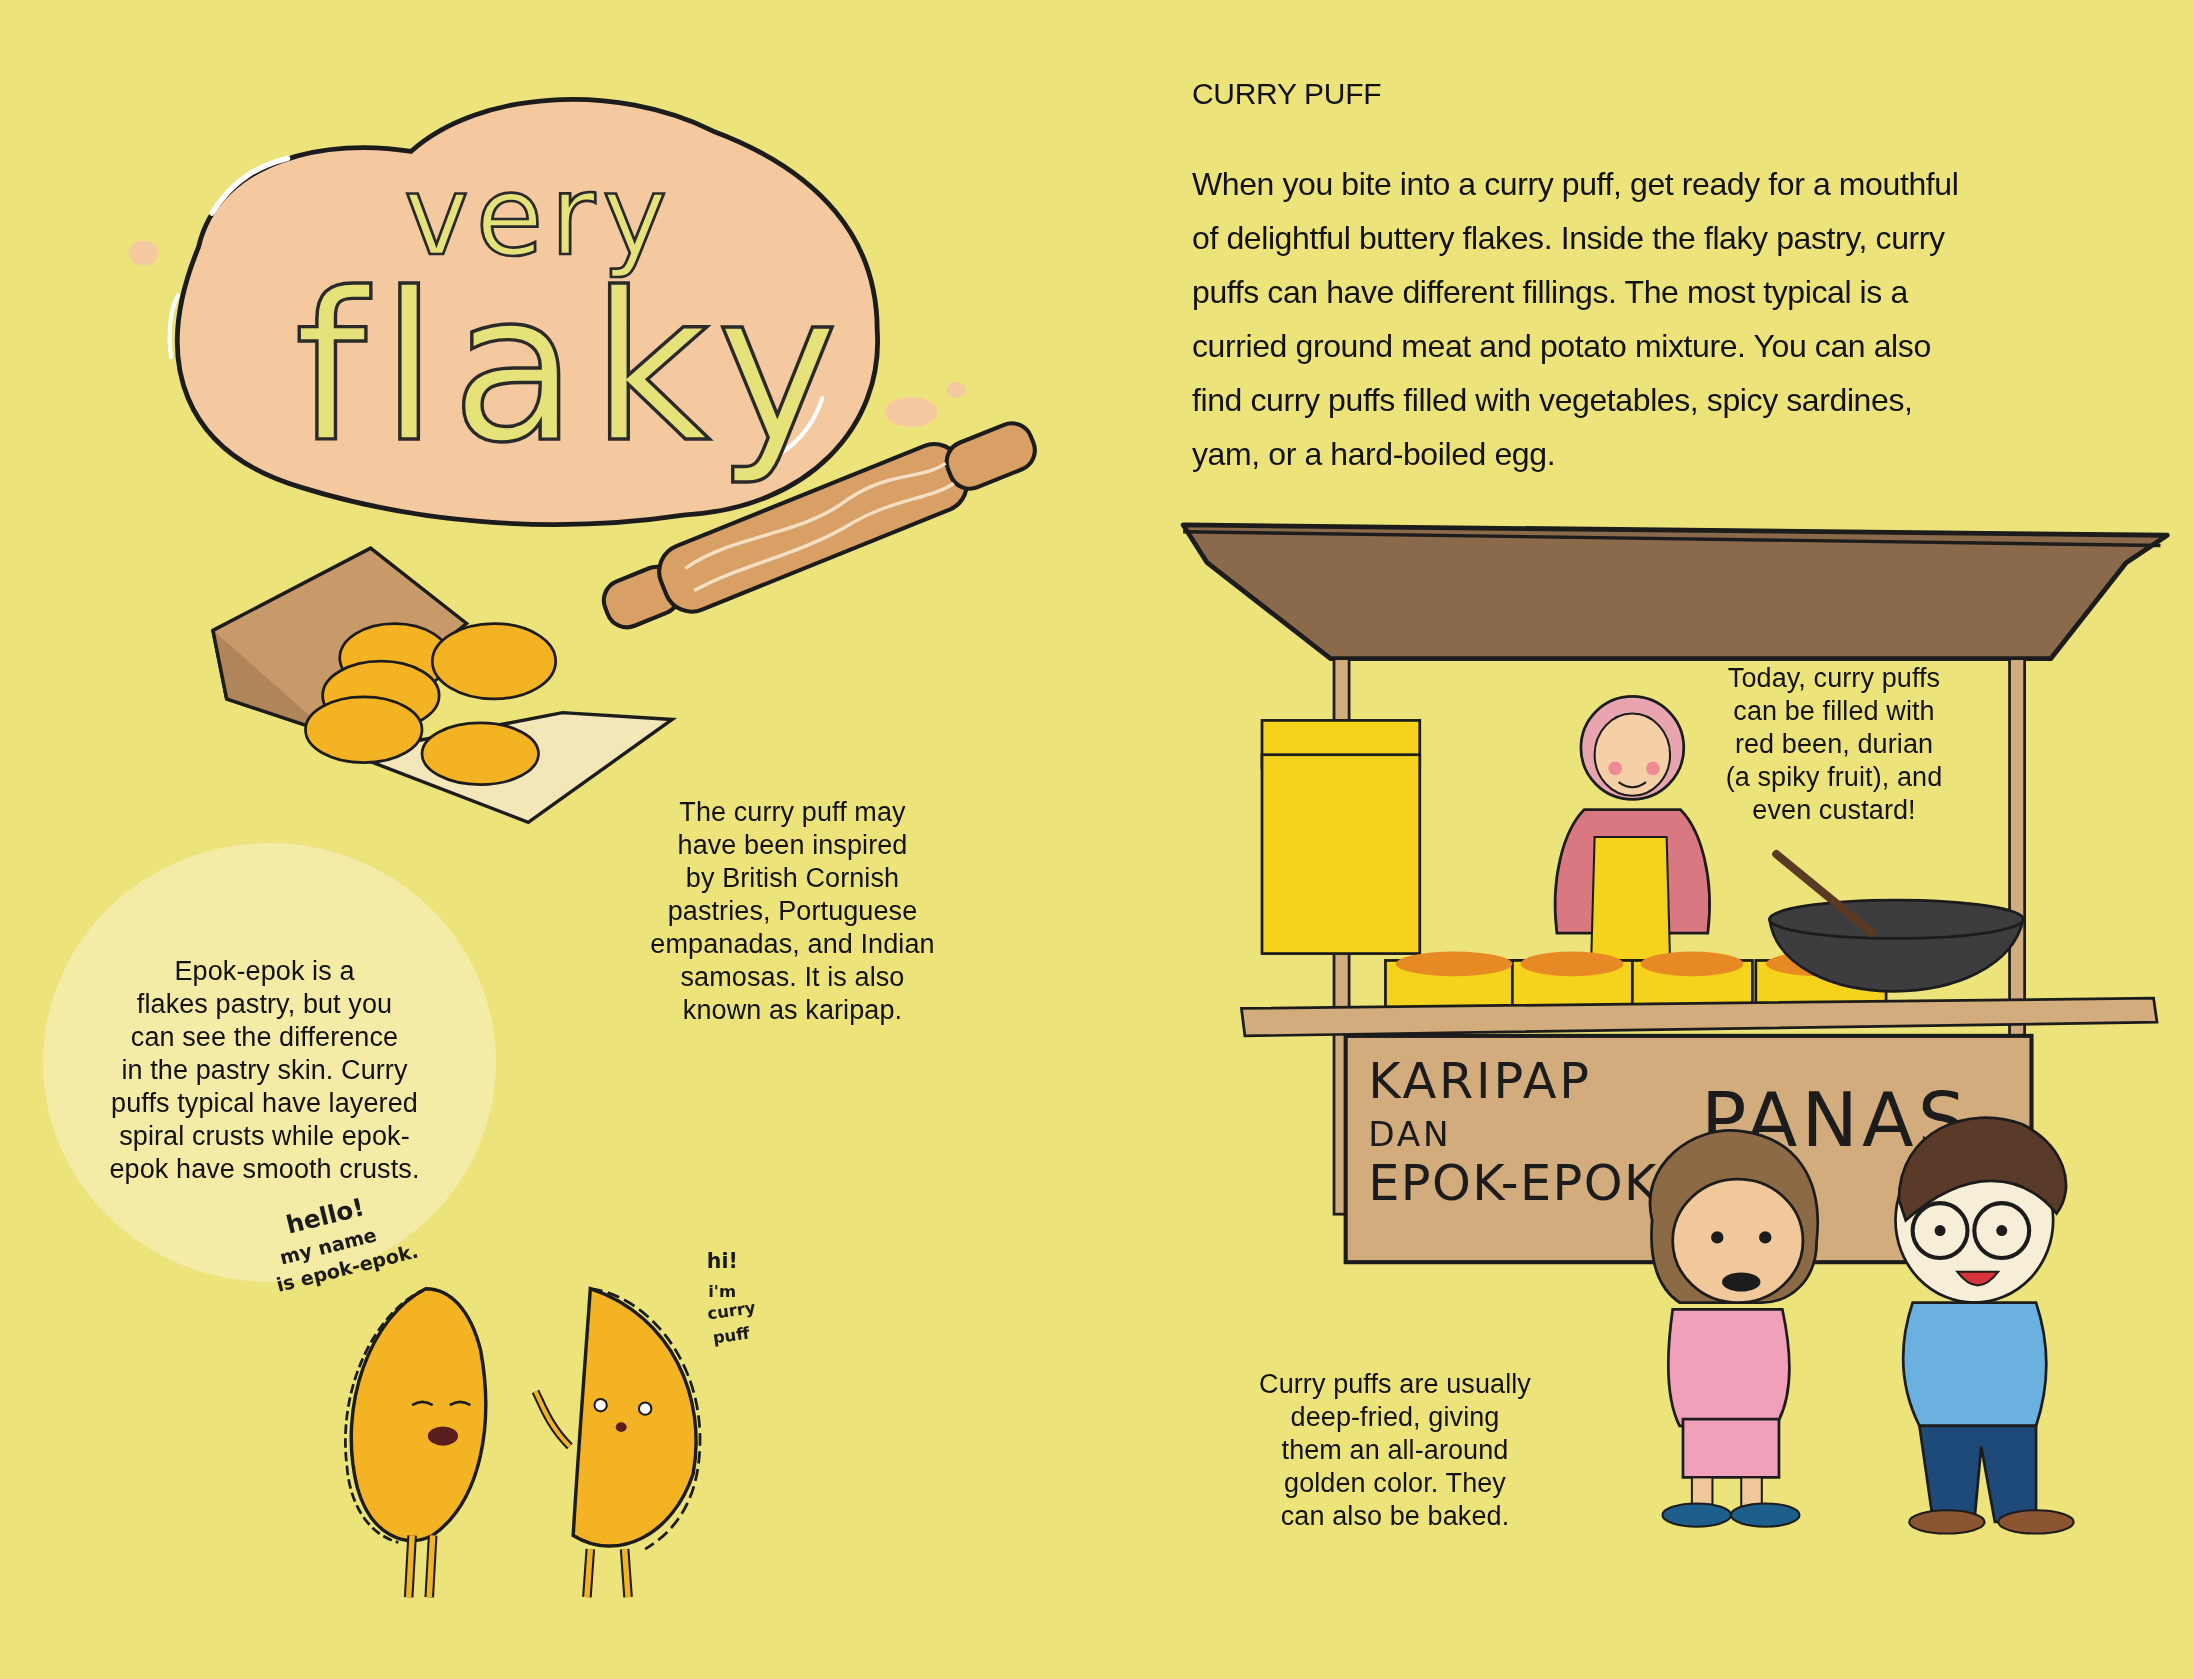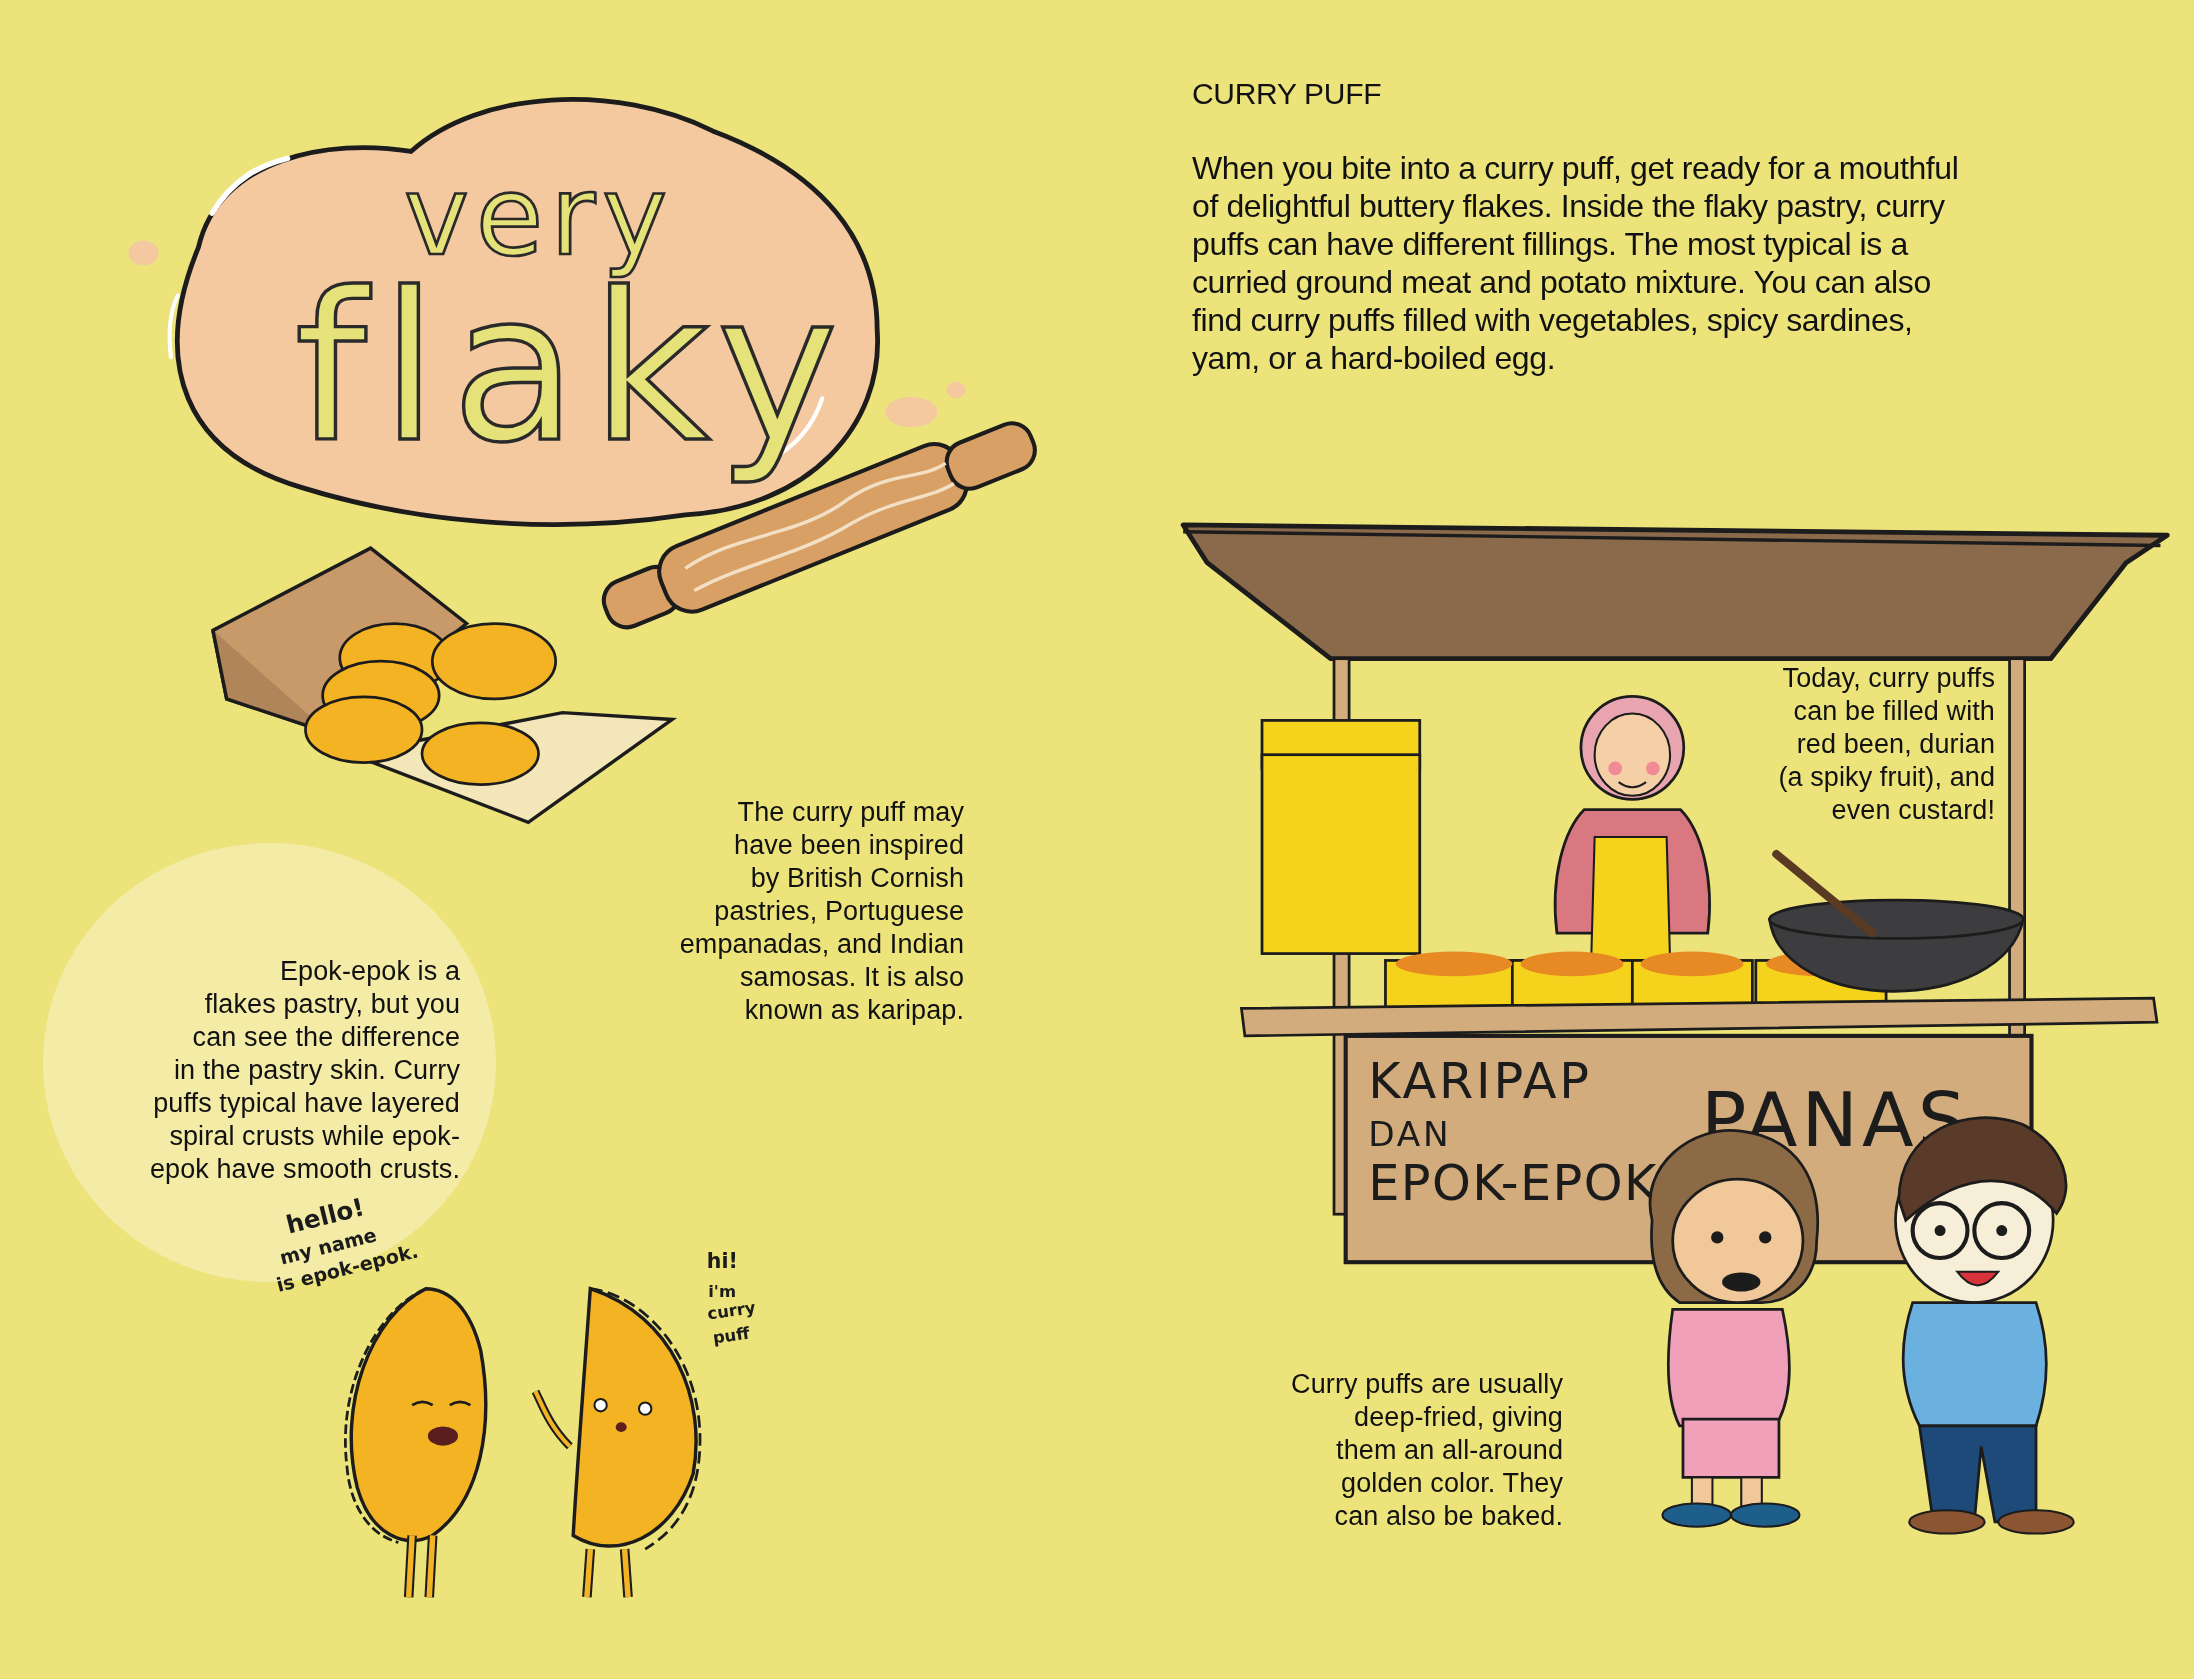--- a/index.html
+++ b/index.html
@@ -12,25 +12,25 @@
   }
   .abs { position: absolute; }
   .title {
     left: 1192px; top: 77px;
     font-size: 30px; font-weight: normal; letter-spacing: -0.3px;
   }
   .intro {
     left: 1192px; top: 149px; width: 912px;
     font-size: 32px; line-height: 38px; letter-spacing: -0.4px;
   }
-  .intro span { display: block; white-space: nowrap; }
+  .intro span { display: block; white-space: nowrap; margin-top: 16px; }
   .caption {
     text-align: center; font-size: 27px; line-height: 33px; letter-spacing: 0.1px;
   }
-  .caption span { display: block; white-space: nowrap; text-align: right; }
+  .caption span { display: block; white-space: nowrap; }
   svg { position: absolute; overflow: visible; }
 </style>
 </head>
 <body>
 
 <div class="abs title">CURRY PUFF</div>
 <div class="abs intro">
   <span>When you bite into a curry puff, get ready for a mouthful</span>
   <span>of delightful buttery flakes. Inside the flaky pastry, curry</span>
   <span>puffs can have different fillings. The most typical is a</span>

